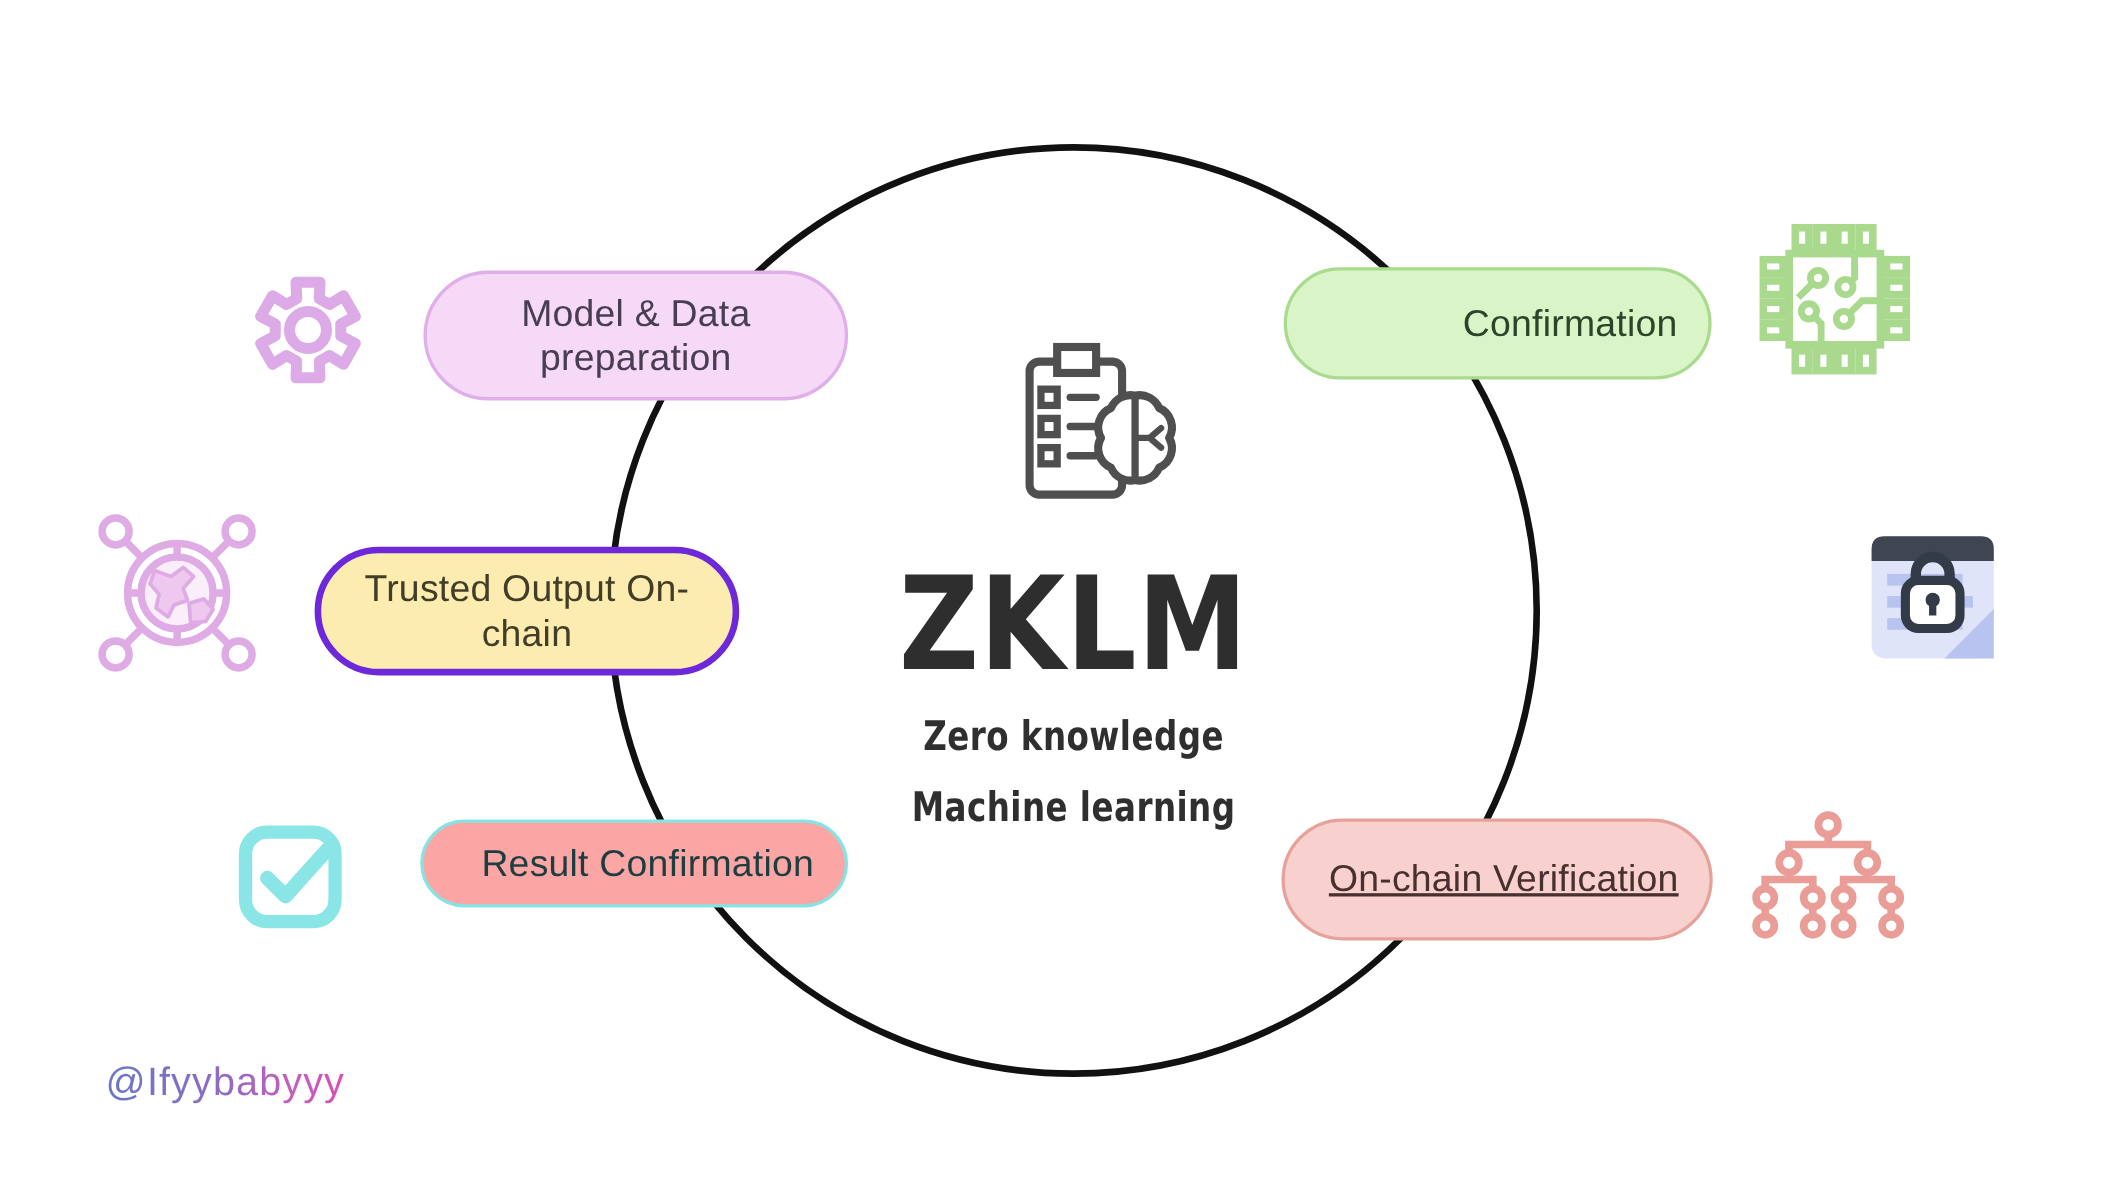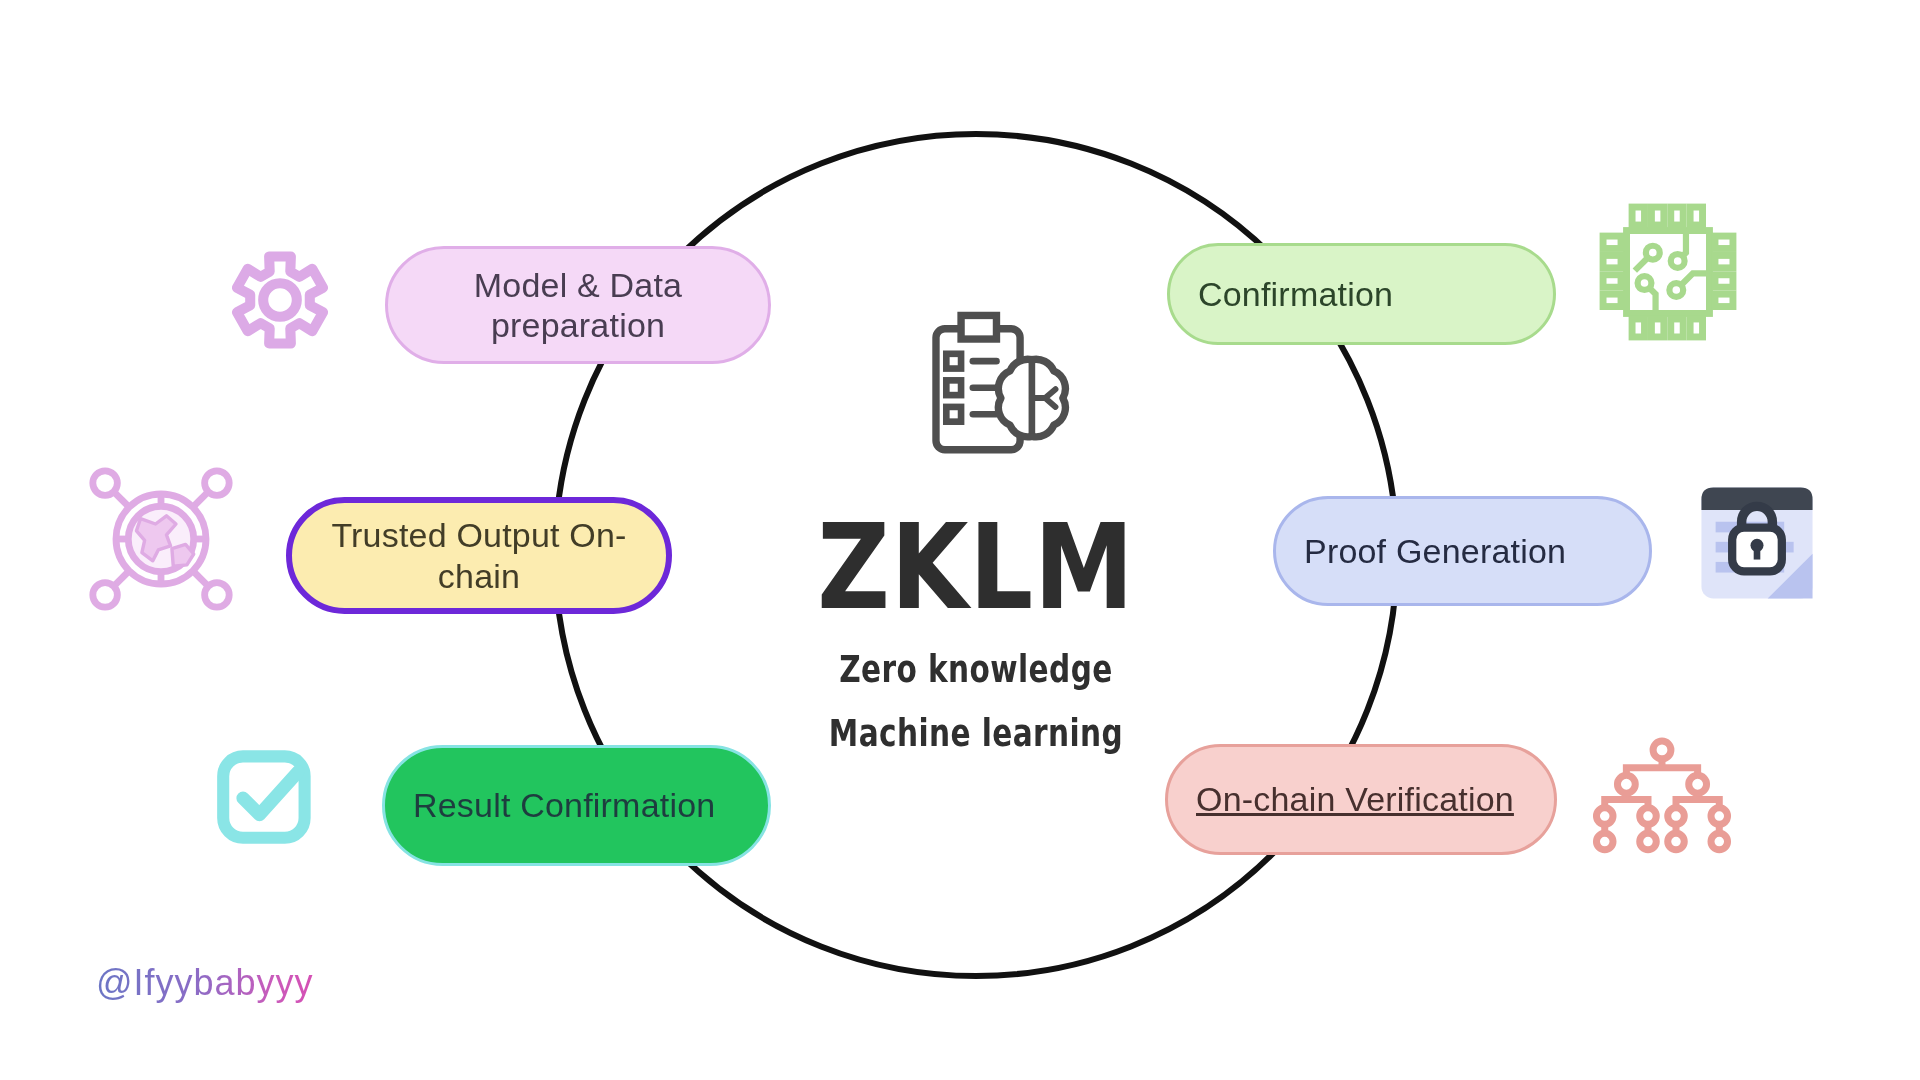--- a/index.html
+++ b/index.html
@@ -8,26 +8,26 @@
     font-family:"Liberation Sans", sans-serif;
   }
   .big-circle{
     position:absolute;left:552px;top:131px;width:848px;height:848px;
     box-sizing:border-box;border:6px solid #111111;border-radius:50%;
   }
   .abs{position:absolute;}
   
   .pill{
     position:absolute;box-sizing:border-box;border-radius:70px;
-    display:flex;align-items:center;justify-content:flex-start;text-align:center;
+    display:flex;align-items:center;justify-content:flex-end;text-align:center;
     font-size:34px;line-height:1.18;padding:6px 28px;letter-spacing:.2px;
   }
   .pill-model   {left:385px; top:246px; width:386px; height:118px; background:#f5d9f7; border:3px solid #e0aee8; color:#493d52;}
   .pill-trusted {left:286px; top:497px; width:386px; height:117px; background:#fcecb0; border:6px solid #6d28d9; color:#423d27;}
-  .pill-result  {left:382px; top:745px; width:389px; height:121px; background:#22c55e; border:3px solid #86e3e3; color:#1e3d3f;}
+  .pill-result  {left:382px; top:745px; width:389px; height:80px; background:#fca5a5; border:3px solid #86e3e3; color:#1e3d3f;}
   .pill-comp    {left:1167px;top:243px; width:389px; height:102px; background:#d9f4c7; border:3px solid #a8db8d; color:#2c452a;}
   .pill-proof   {left:1273px;top:496px; width:379px; height:110px; background:#d6def8; border:3px solid #a9b6ec; color:#252b42;}
   .pill-onchain {left:1165px;top:744px; width:392px; height:111px; background:#f8d0cd; border:3px solid #e7a19b; color:#47302e;text-decoration:underline;}
   
   .center-title{
     position:absolute;left:676px;top:498px;width:600px;text-align:center;
     font-family:"DejaVu Sans", sans-serif;font-weight:bold;font-size:118px;
     color:#2e2e2e;letter-spacing:1px;transform:scaleX(.85);
   }
   .center-sub{
@@ -81,23 +81,20 @@
       <span>Model &amp; Data preparation</span>
     </div>
   <div class="pill pill-trusted">
       <span>Trusted Output On-chain</span>
     </div>
   <div class="pill pill-result">
       <span>Result Confirmation</span>
     </div>
   <div class="pill pill-comp">
       <span>Confirmation</span>
-    </div>
-  <div class="pill pill-proof">
-      <span>Proof Generation</span>
     </div>
   <div class="pill pill-onchain">
       <span>On-chain Verification</span>
     </div>
 
   <div class="abs" style="left:224px;top:244px;width:112px;height:112px;">
     <svg width="112" height="112" viewBox="0 0 100 100">
       <g transform="rotate(-90 50 50)">
         <polygon points="75.4,40.8 88.8,40.3 88.8,59.7 75.4,59.2 70.7,67.4 77.8,78.8 61.0,88.4 54.7,76.6 45.3,76.6 39.0,88.4 22.2,78.8 29.3,67.4 24.6,59.2 11.2,59.7 11.2,40.3 24.6,40.8 29.3,32.6 22.2,21.2 39.0,11.6 45.3,23.4 54.7,23.4 61.0,11.6 77.8,21.2 70.7,32.6" fill="#ffffff" stroke="#dcaae6" stroke-width="9" stroke-linejoin="round"></polygon>
         <circle cx="50" cy="50" r="15" fill="#ffffff" stroke="#dcaae6" stroke-width="9"></circle>

